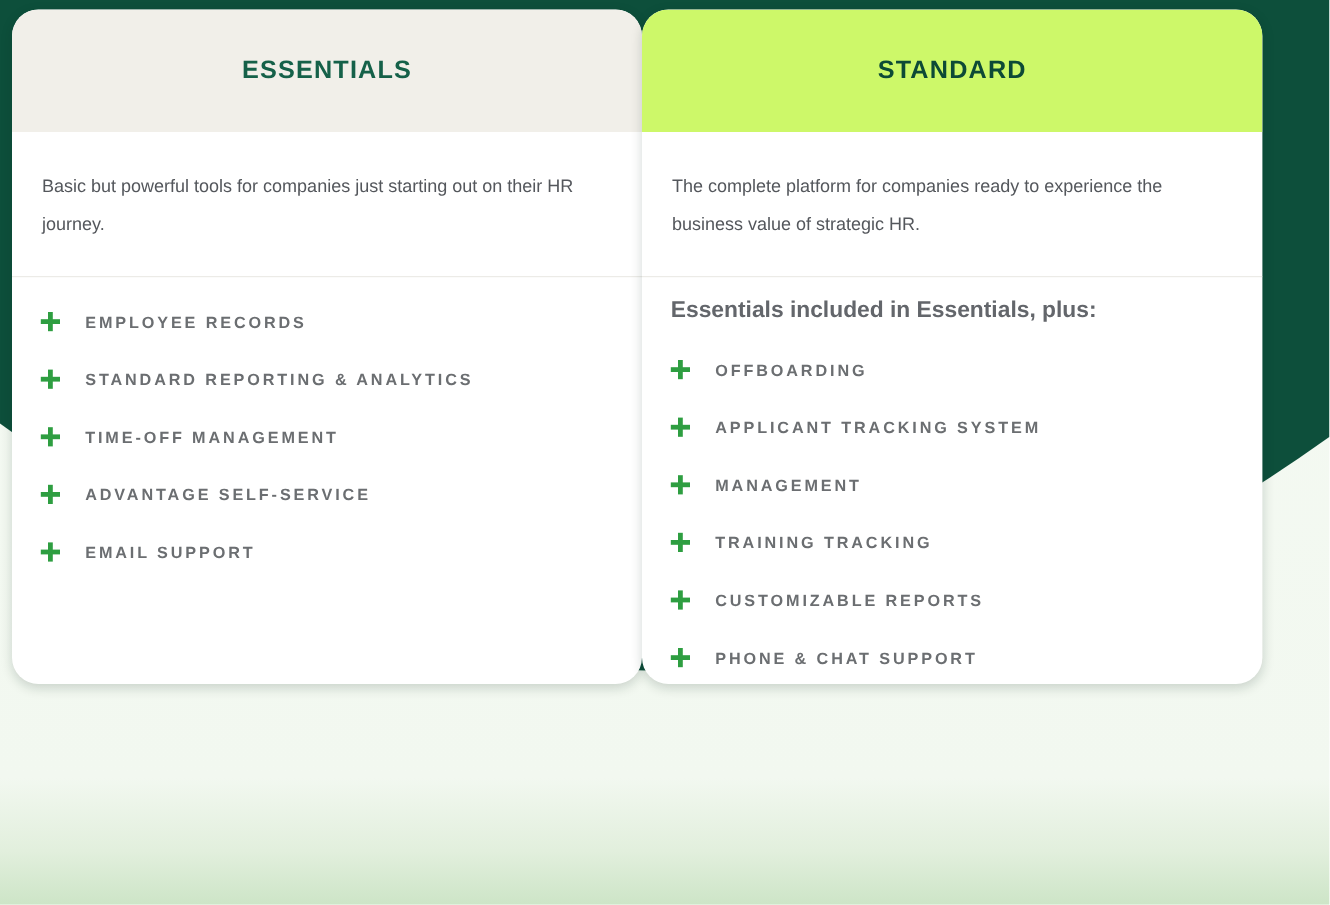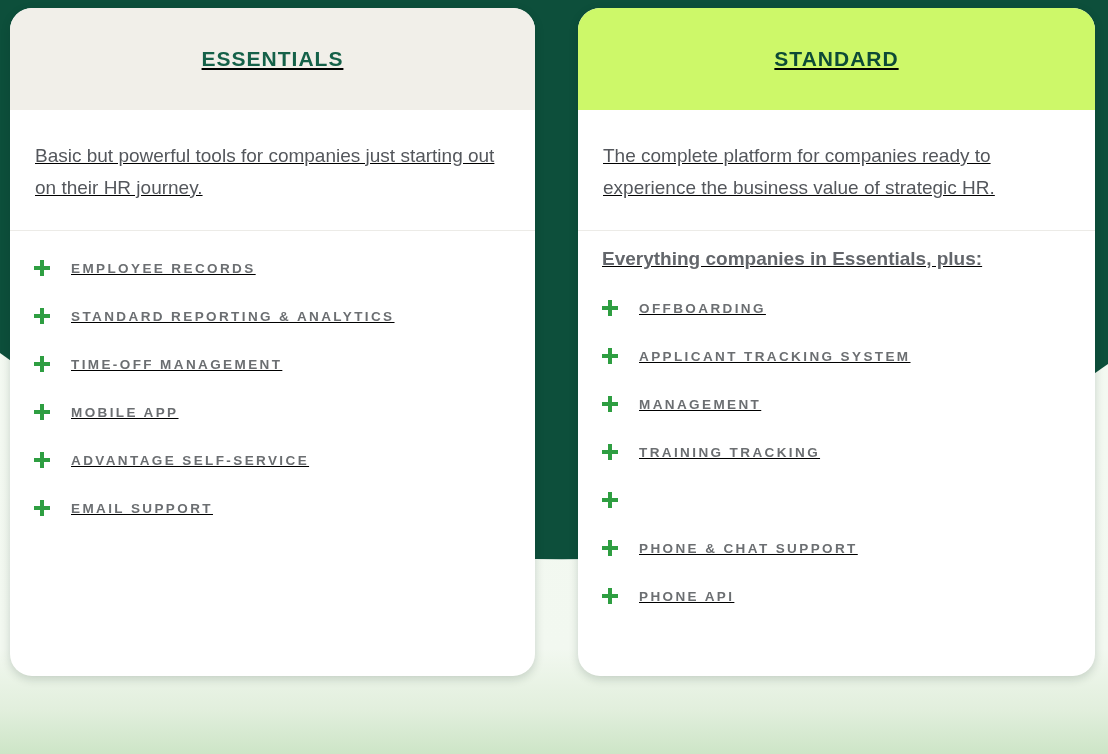--- a/index.html
+++ b/index.html
@@ -20,23 +20,21 @@
     width: 100%;
     height: 100%;
     display: block;
   }
 
   .cards {
     position: absolute;
     top: 8px;
     left: 10px;
     display: flex;
-    gap: 43px;
-    height: 668px;
-    text-decoration: underline;
+    height: 562px;
   }
 
   .card {
     background: #ffffff;
     border-radius: 22px;
     overflow: hidden;
     box-shadow: 0 3px 10px rgba(10, 40, 30, 0.18);
     display: flex;
     flex-direction: column;
   }
@@ -51,21 +49,21 @@
     justify-content: center;
   }
   .card-title {
     font-size: 21px;
     font-weight: 700;
     letter-spacing: 1px;
   }
 
   .card-desc {
     padding: 30px 26px 26px 25px;
-    font-size: 19px;
+    font-size: 15px;
     line-height: 32px;
     color: #54575c;
   }
 
   .divider {
     border-top: 1px solid #ecebe7;
     width: 100%;
   }
 
   .features-intro {
@@ -141,44 +139,40 @@
           <li class="feature-row">
             <span class="plus" style="color: rgb(46, 158, 65);"></span>
             <span class="feature-label">STANDARD REPORTING &amp; ANALYTICS</span>
           </li>
 
           <li class="feature-row">
             <span class="plus" style="color: rgb(46, 158, 65);"></span>
             <span class="feature-label">TIME-OFF MANAGEMENT</span>
           </li>
 
-          <li class="feature-row">
-            <span class="plus" style="color: rgb(46, 158, 65);"></span>
-            <span class="feature-label">MOBILE APP</span>
-          </li>
 
           <li class="feature-row">
             <span class="plus" style="color: rgb(46, 158, 65);"></span>
             <span class="feature-label">ADVANTAGE SELF-SERVICE</span>
           </li>
 
           <li class="feature-row">
             <span class="plus" style="color: rgb(46, 158, 65);"></span>
             <span class="feature-label">EMAIL SUPPORT</span>
           </li>
         </ul>
     </section>
 
     <section class="card advantage">
       <header class="card-header" style="background: rgb(205, 248, 105);">
         <h2 class="card-title" style="color: rgb(13, 74, 54);">STANDARD</h2>
       </header>
       <p class="card-desc">The complete platform for companies ready to experience the business value of strategic HR.</p>
       <div class="divider"></div>
-      <h3 class="features-intro">Everything companies in Essentials, plus:</h3>
+      <h3 class="features-intro">Essentials included in Essentials, plus:</h3>
       <ul class="feature-list">
 
 
           <li class="feature-row">
             <span class="plus" style="color: rgb(46, 158, 65);"></span>
             <span class="feature-label">OFFBOARDING</span>
           </li>
 
           <li class="feature-row">
             <span class="plus" style="color: rgb(46, 158, 65);"></span>
@@ -191,20 +185,21 @@
           </li>
 
 
           <li class="feature-row">
             <span class="plus" style="color: rgb(46, 158, 65);"></span>
             <span class="feature-label">TRAINING TRACKING</span>
           </li>
 
           <li class="feature-row">
             <span class="plus" style="color: rgb(46, 158, 65);"></span>
+            <span class="feature-label">CUSTOMIZABLE REPORTS</span>
           </li>
 
           <li class="feature-row">
             <span class="plus" style="color: rgb(46, 158, 65);"></span>
             <span class="feature-label">PHONE &amp; CHAT SUPPORT</span>
           </li>
 
           <li class="feature-row">
             <span class="plus" style="color: rgb(46, 158, 65);"></span>
             <span class="feature-label">PHONE API</span>

